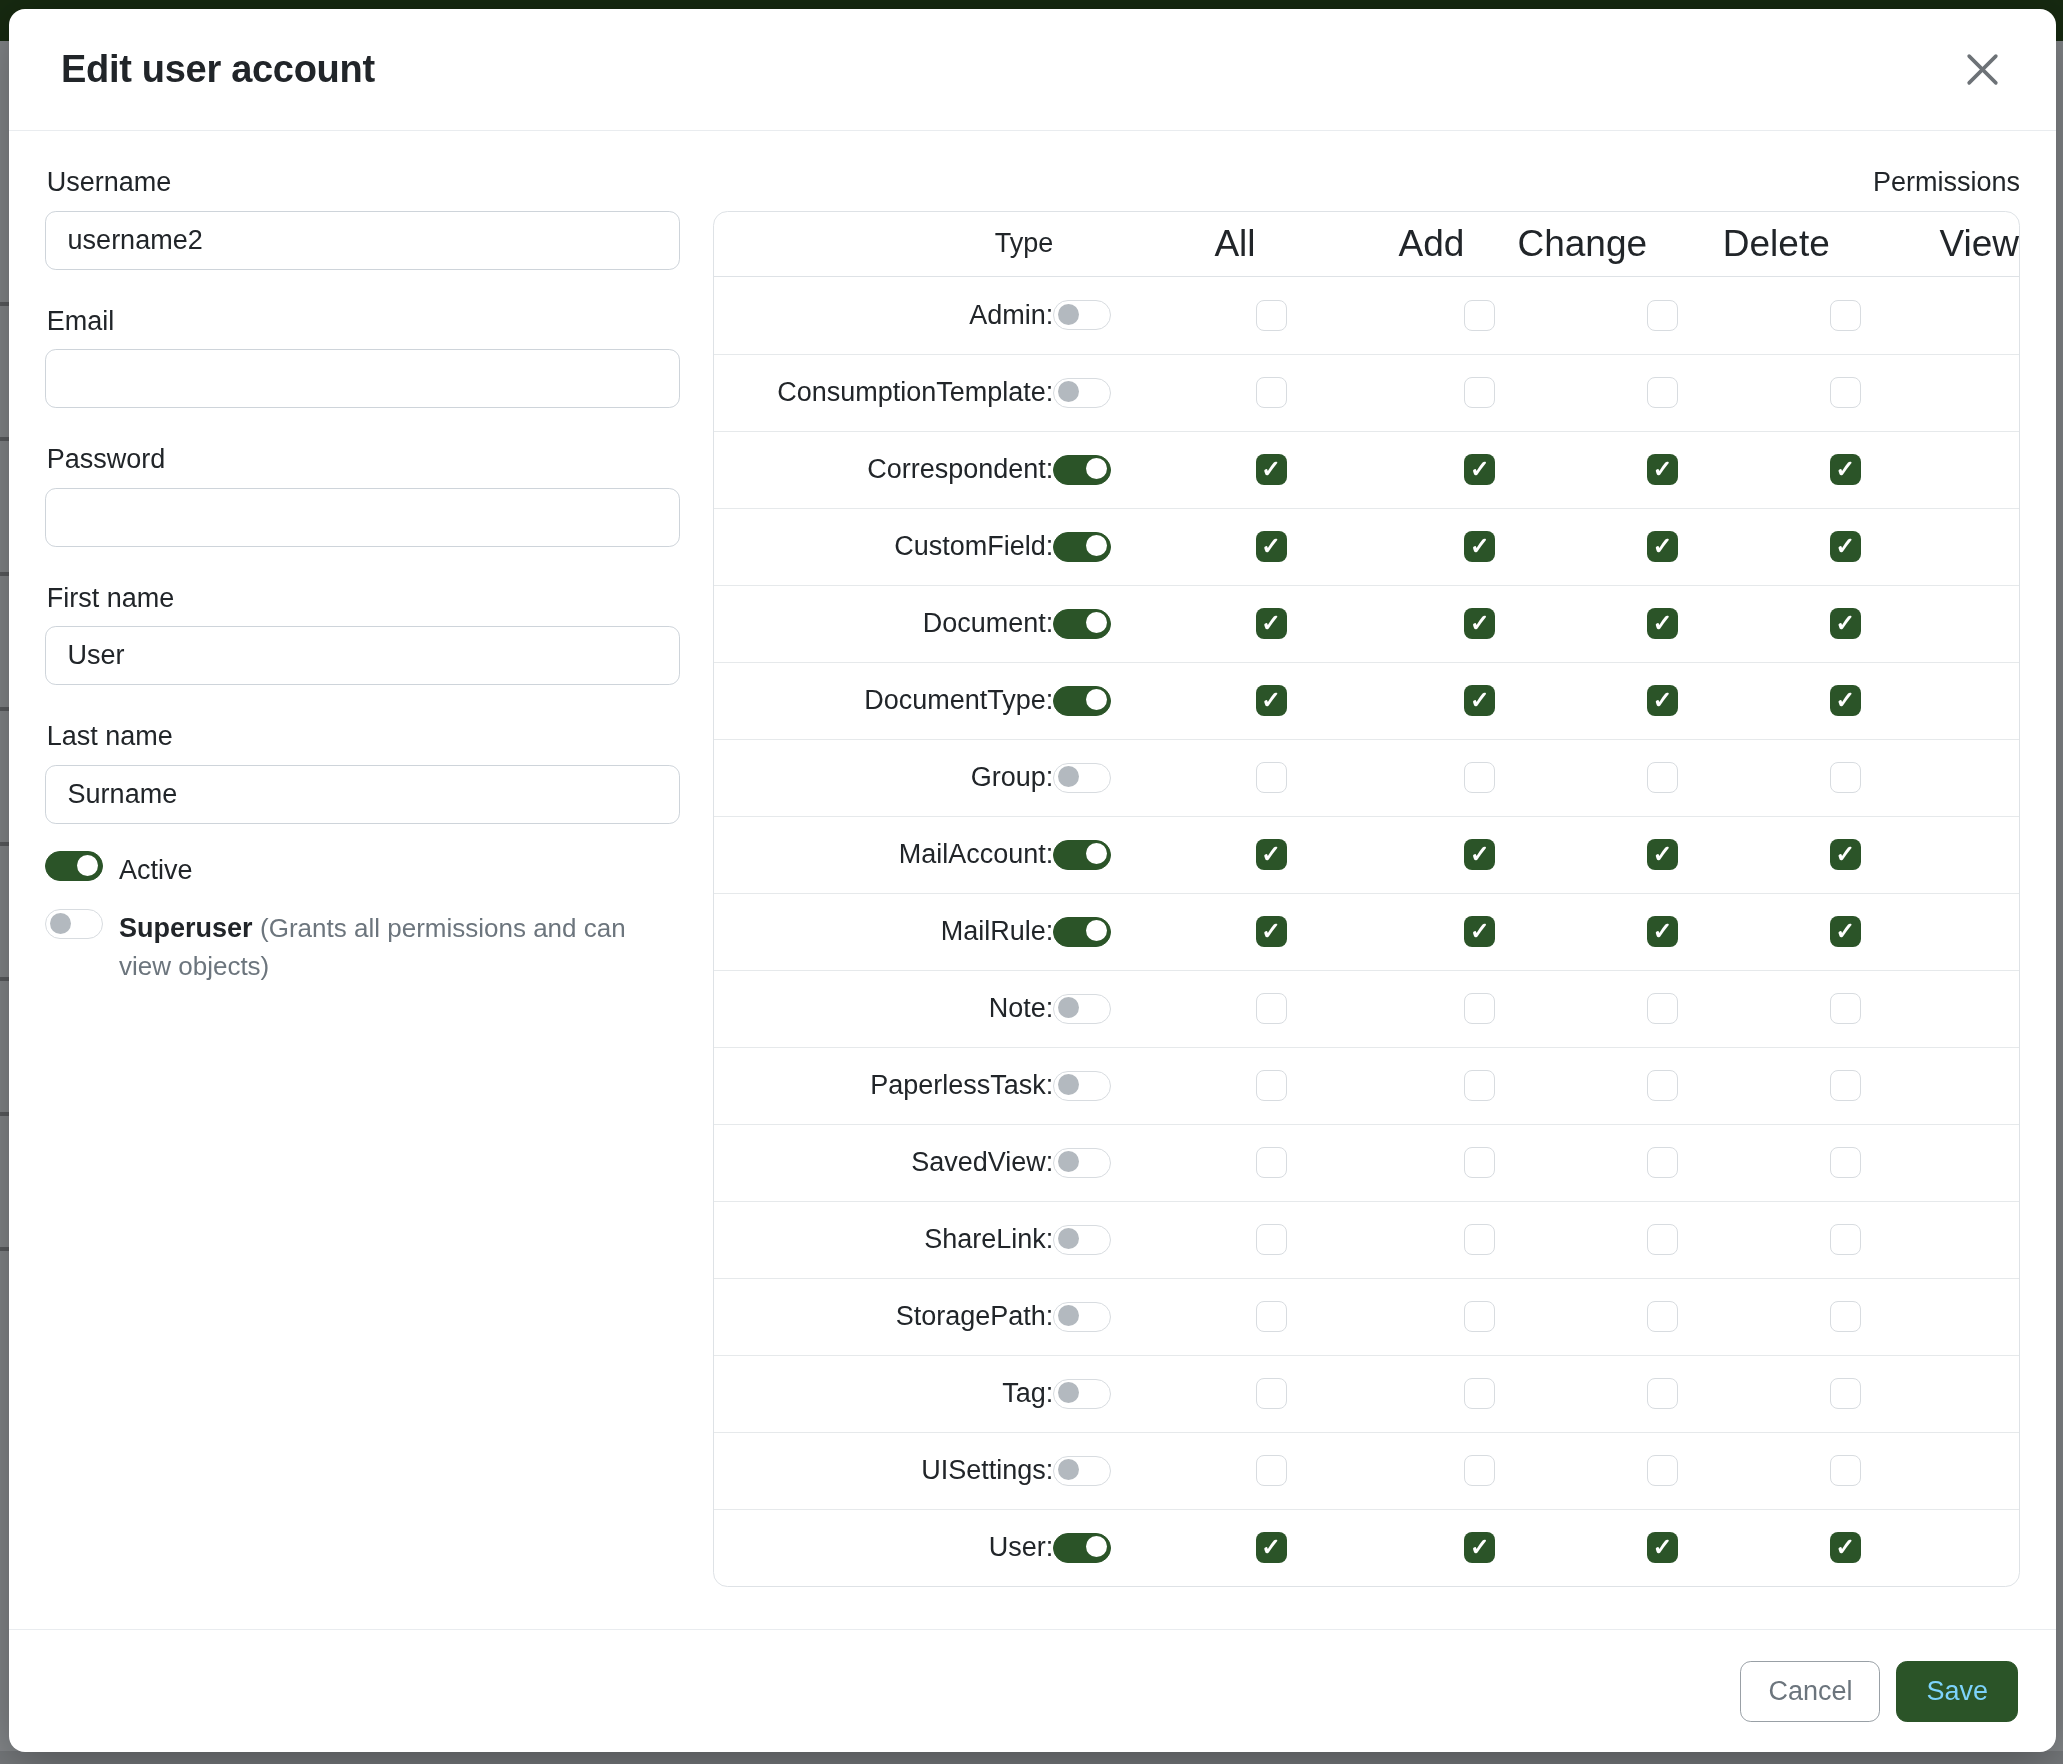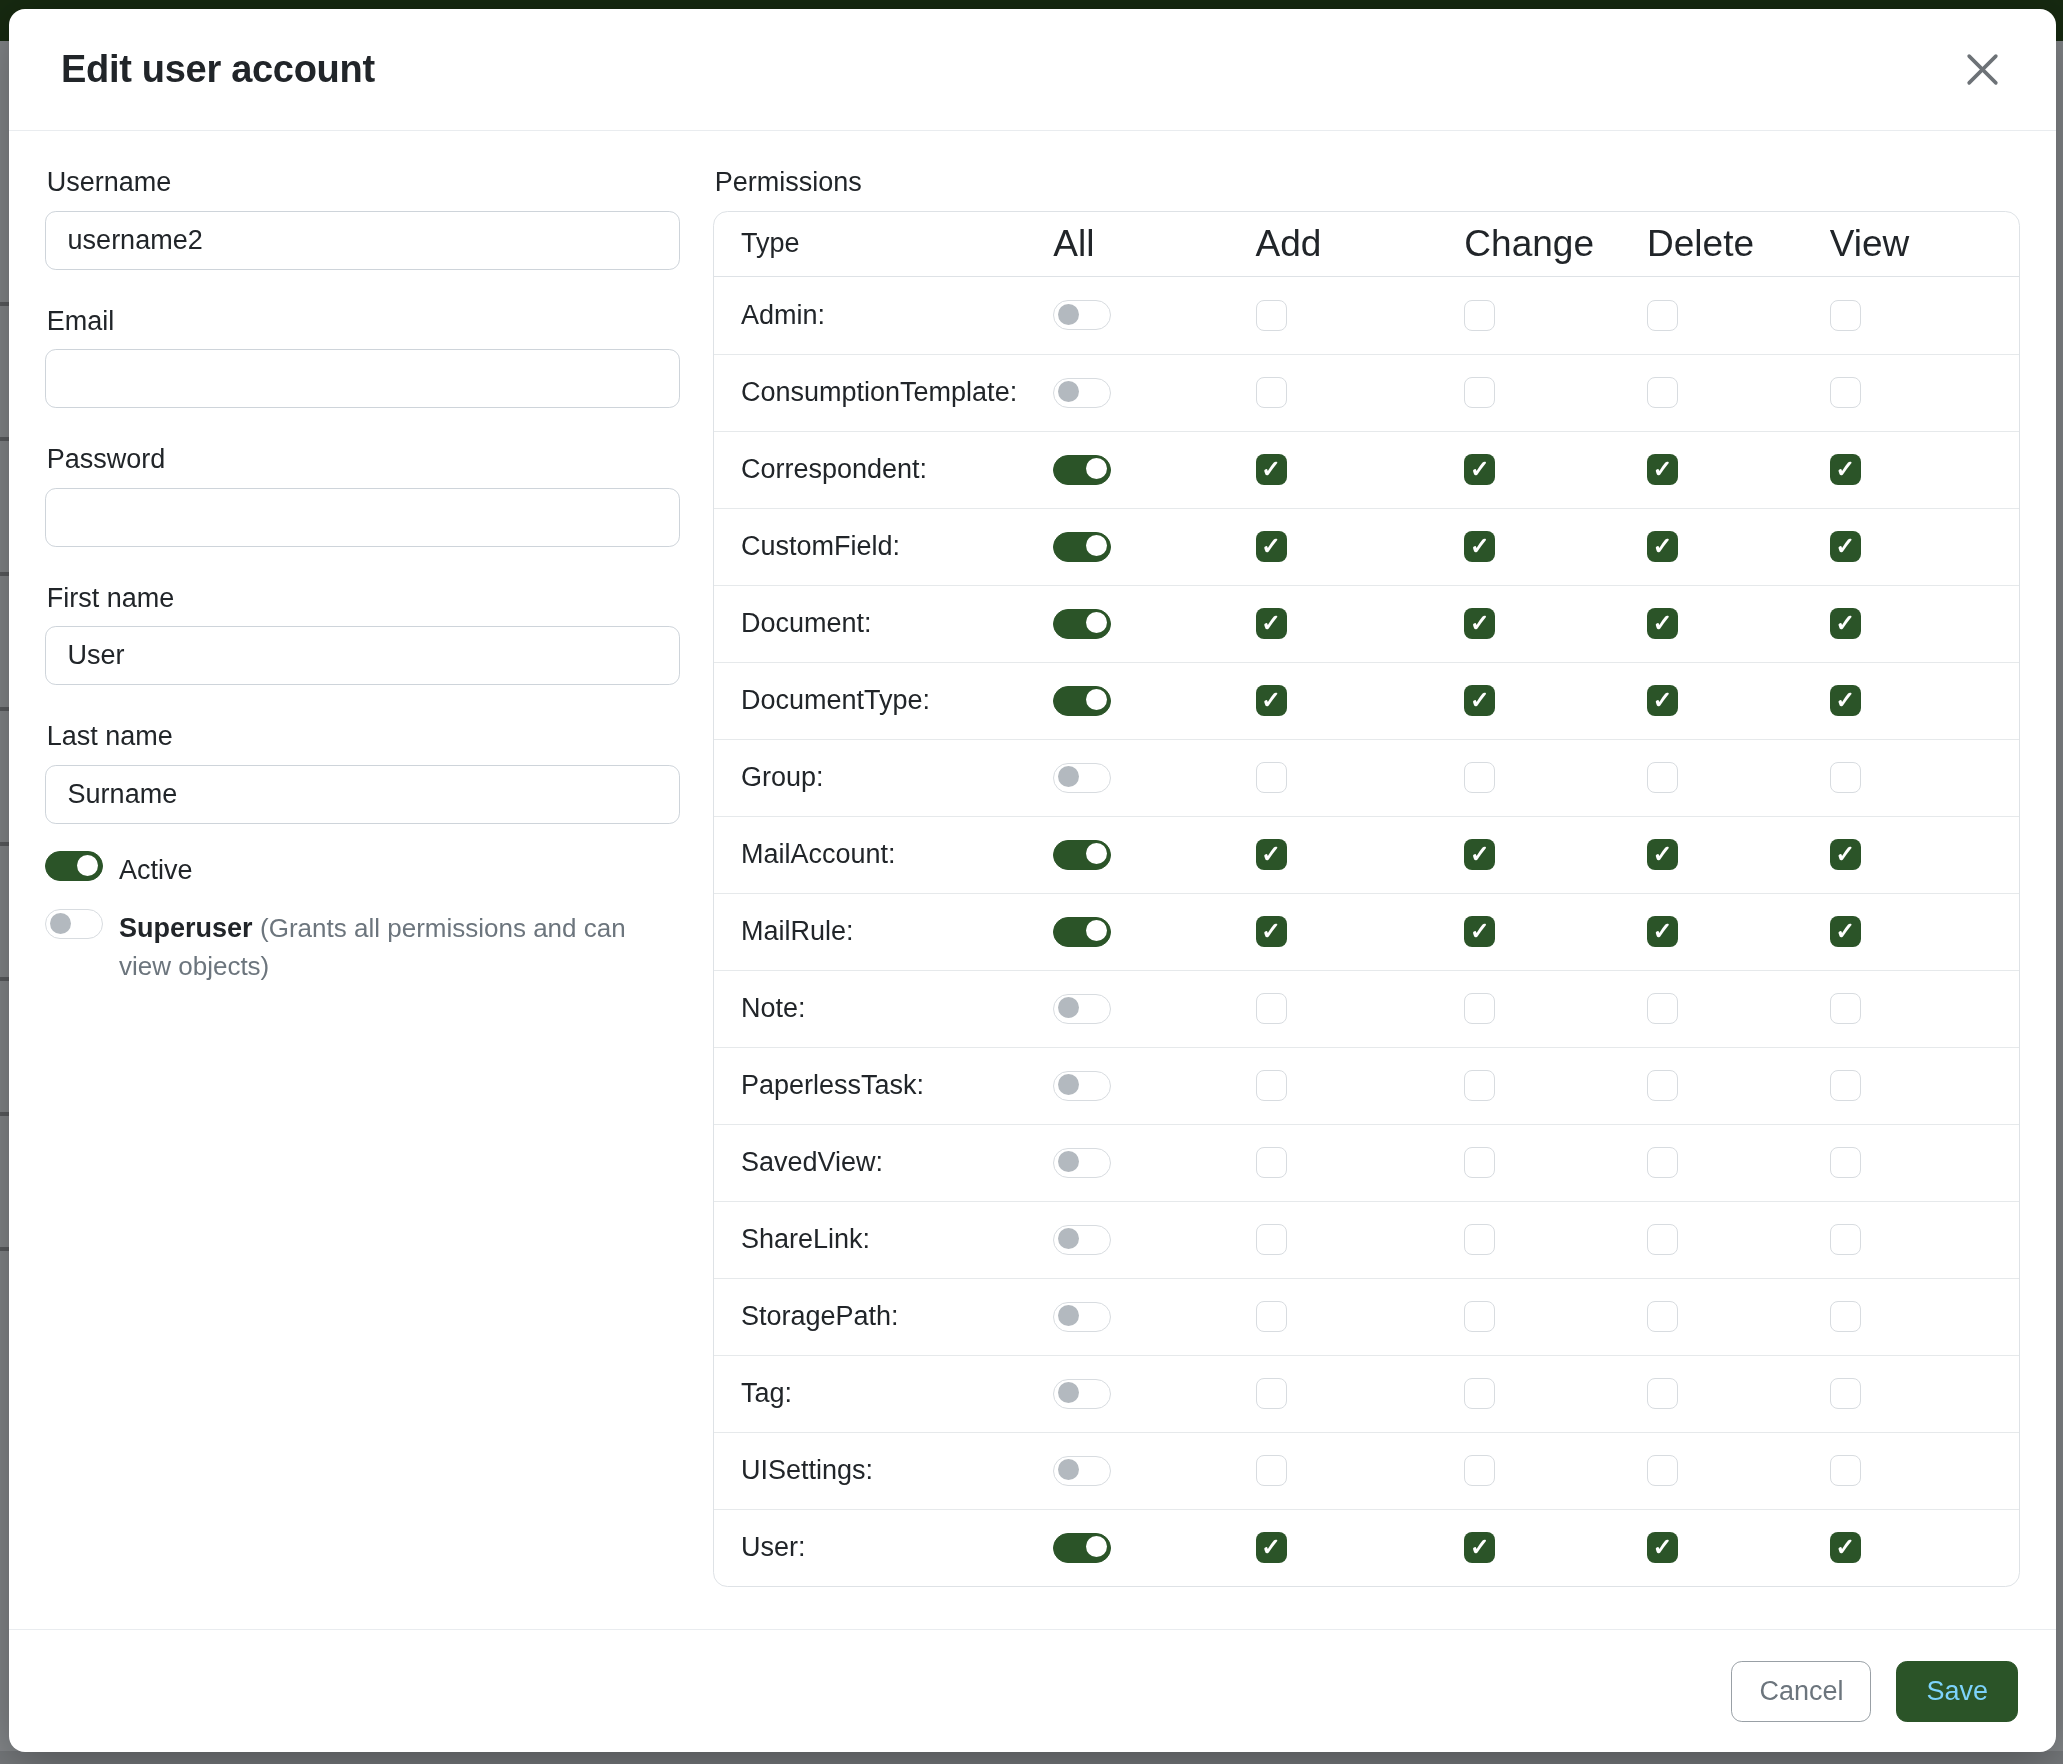--- a/index.html
+++ b/index.html
@@ -44,21 +44,21 @@
   .btn-close{
     width:58px;height:58px;border:none;background:transparent;cursor:pointer;
     display:flex;align-items:center;justify-content:center;margin-right:-7.2px;
   }
   .btn-close svg{display:block;}
 
   .modal-body{
     flex:1;display:flex;gap:33px;padding:36px 36px 0 36px;overflow:hidden;
   }
   .col-left{width:635px;flex:none;}
-  .col-right{flex:1;min-width:0;}
+  .col-right{flex:1;min-width:0;text-align:right;}
 
   .field-label{font-size:27px;color:var(--text);margin:0 0 12.6px 1.8px;display:block;}
   .form-group{margin-bottom:36px;}
   .text-input{
     width:100%;height:59px;border:1.8px solid var(--border);border-radius:10.8px;
     padding:0 21.6px;font-size:27px;color:var(--text);background:#fff;outline:none;
     font-family:"Liberation Sans", sans-serif;
   }
 
   .switch{
@@ -116,21 +116,21 @@
     content:"✓";position:absolute;inset:0;color:#fff;font-weight:bold;
     font-size:23.4px;line-height:31px;text-align:center;
   }
 
   .modal-footer{
     flex:none;height:123px;border-top:1.8px solid #e9ecef;
     display:flex;align-items:center;justify-content:flex-end;gap:16px;padding:0 38px;
   }
   .btn{
     height:61px;border-radius:10.8px;font-size:27px;cursor:pointer;
-    font-family:"Liberation Sans", sans-serif;display:inline-flex;align-items:center;margin-left:9px;
+    font-family:"Liberation Sans", sans-serif;display:inline-flex;align-items:center;
   }
   .btn-cancel{background:#fff;border:1.8px solid #99a0a6;color:var(--muted);padding:0 27px;}
   .btn-save{background:var(--accent);border:1.8px solid var(--accent);color:#7dd3fc;padding:0 29px;}
 </style>
 </head>
 <body>
 
 <div class="bg-navbar"></div>
 <div class="bg-lines"></div>
 <div class="bg-bottom"></div>

